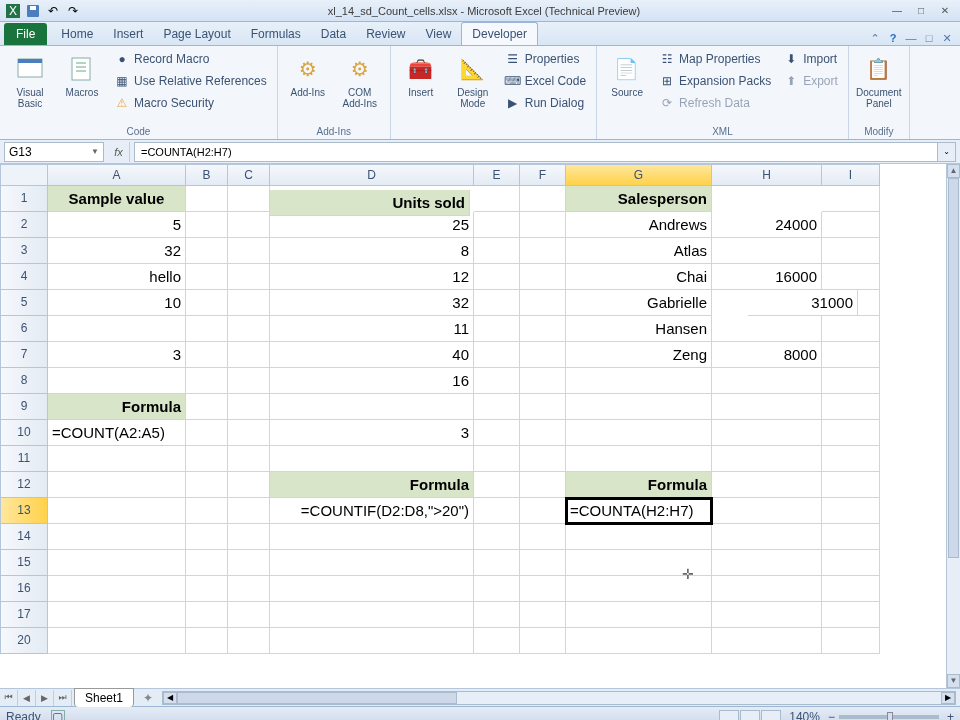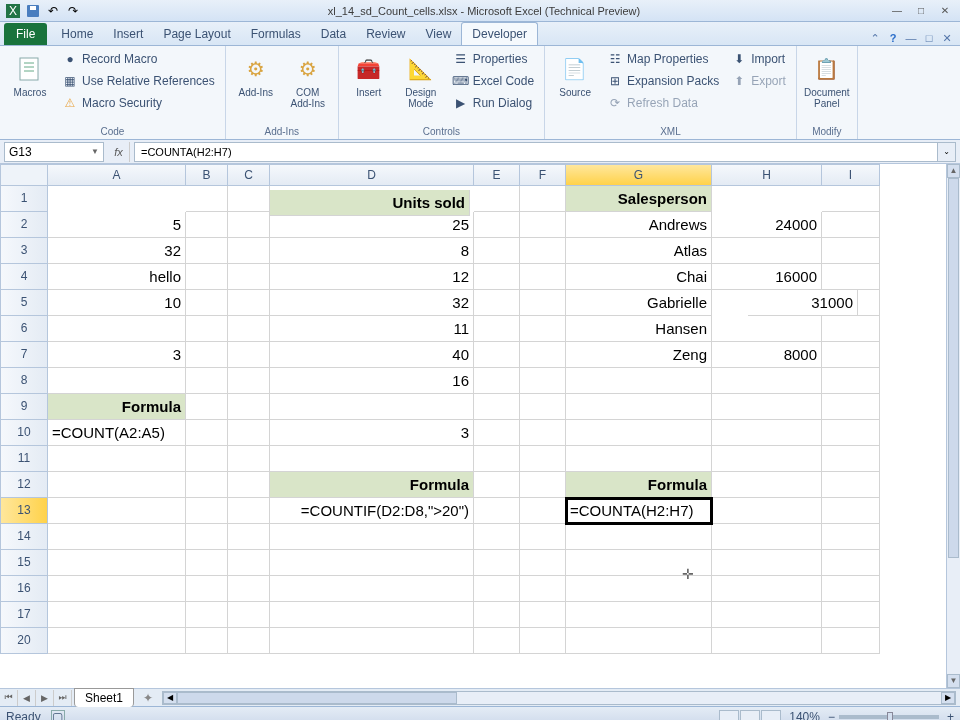--- a/index.html
+++ b/index.html
@@ -114,20 +114,30 @@
     <span>✕</span>
   </div>
 </div>
 
 <div class="ribbon">
   <div class="ribbon-group">
     <div class="ribbon-group-body">
       <div class="big-btn">
         <span class="bicon">
             <svg width="28" height="28">
+              <rect x="2" y="4" width="24" height="18" fill="#fff" stroke="#8aa"></rect>
+              <rect x="2" y="4" width="24" height="4" fill="#4a7ebf"></rect>
+            </svg>
+          </span>
+        <span class="blabel" style="white-space:pre-line">Visual
+Basic</span>
+      </div>
+      <div class="big-btn">
+        <span class="bicon">
+            <svg width="28" height="28">
               <rect x="4" y="3" width="18" height="22" fill="#fff" stroke="#8aa"></rect>
               <path d="M8 8h10M8 12h10M8 16h10" stroke="#6a8"></path>
             </svg>
           </span>
         <span class="blabel">Macros</span>
       </div>
       <div class="col-stack">
         <div class="small-btn">
             <span class="sicon">●</span>
             <span>Record Macro</span>
@@ -177,21 +187,20 @@
         <div class="small-btn">
             <span class="sicon">⌨</span>
             <span>Excel Code</span>
           </div>
         <div class="small-btn">
             <span class="sicon">▶</span>
             <span>Run Dialog</span>
           </div>
       </div>
     </div>
-    <div class="ribbon-group-label">Controls</div>
   </div>
   <div class="ribbon-group">
     <div class="ribbon-group-body">
       <div class="big-btn">
           <span class="bicon" style="color:#5a8fc9">📄</span>
           <span class="blabel">Source</span>
         </div>
       <div class="col-stack">
         <div class="small-btn">
             <span class="sicon">☷</span>
@@ -269,20 +278,21 @@
         <div class="rh">11</div>
         <div class="rh">12</div>
         <div class="rh active">13</div>
         <div class="rh">14</div>
         <div class="rh">15</div>
         <div class="rh">16</div>
         <div class="rh">17</div>
         <div class="rh">20</div>
       </div>
     <div class="cells">
+        <div class="cell header-cell left" style="left: 0px; top: 0px; width: 138px;">Sample value</div>
         <div class="cell" style="left: 138px; top: 0px; width: 42px;"></div>
         <div class="cell" style="left: 180px; top: 0px; width: 42px;"></div>
         <div class="cell header-cell" style="left: 222px; top: 4px; width: 200px;">Units sold</div>
         <div class="cell" style="left: 426px; top: 0px; width: 46px;"></div>
         <div class="cell" style="left: 472px; top: 0px; width: 46px;"></div>
         <div class="cell header-cell" style="left: 518px; top: 0px; width: 146px;">Salesperson</div>
         <div class="cell" style="left: 774px; top: 0px; width: 58px;"></div>
         <div class="cell right" style="left: 0px; top: 26px; width: 138px;">5</div>
         <div class="cell" style="left: 138px; top: 26px; width: 42px;"></div>
         <div class="cell" style="left: 180px; top: 26px; width: 42px;"></div>

